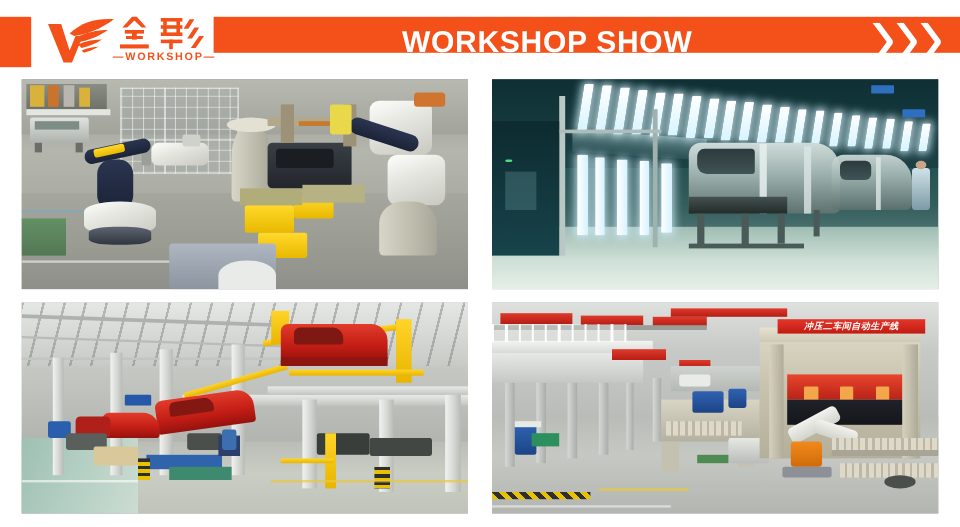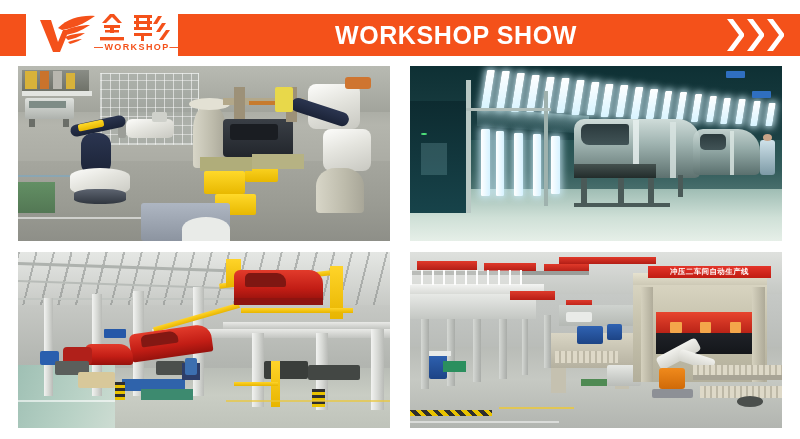--- a/index.html
+++ b/index.html
@@ -51,21 +51,21 @@
     font-weight: bold;
     letter-spacing: 1.4px;
     color: #F4511A;
     text-align: center;
     line-height: 10px;
     white-space: nowrap;
   }
   .banner {
     position: absolute;
     left: 178px; top: 14px;
-    width: 622px; height: 42px;
+    width: 622px; height: 30px;
     background: #F4511A;
   }
   .banner-title {
     position: absolute;
     left: 0; top: 0;
     width: 556px; height: 42px;
     line-height: 42px;
     text-align: center;
     color: #ffffff;
     font-size: 25px;
@@ -91,21 +91,21 @@
     grid-template-columns: 372px 372px;
     grid-template-rows: 175px 176px;
     column-gap: 20px;
     row-gap: 11px;
   }
   .photo {
     position: relative;
     overflow: hidden;
     background: #c9ccc9;
   }
-  .photo .scene { position: absolute; inset: 0; }
+  .photo .scene { position: absolute; inset: 0; font-style: italic; }
 
   
   .band { position: absolute; }
 
   
   .p1 .scene {
     background:
       linear-gradient(180deg, #8d8f88 0%, #a4a69e 18%, #b4b5ad 34%, #a9aaa2 60%, #9b9c95 100%);
   }
   .p1 .floor {

